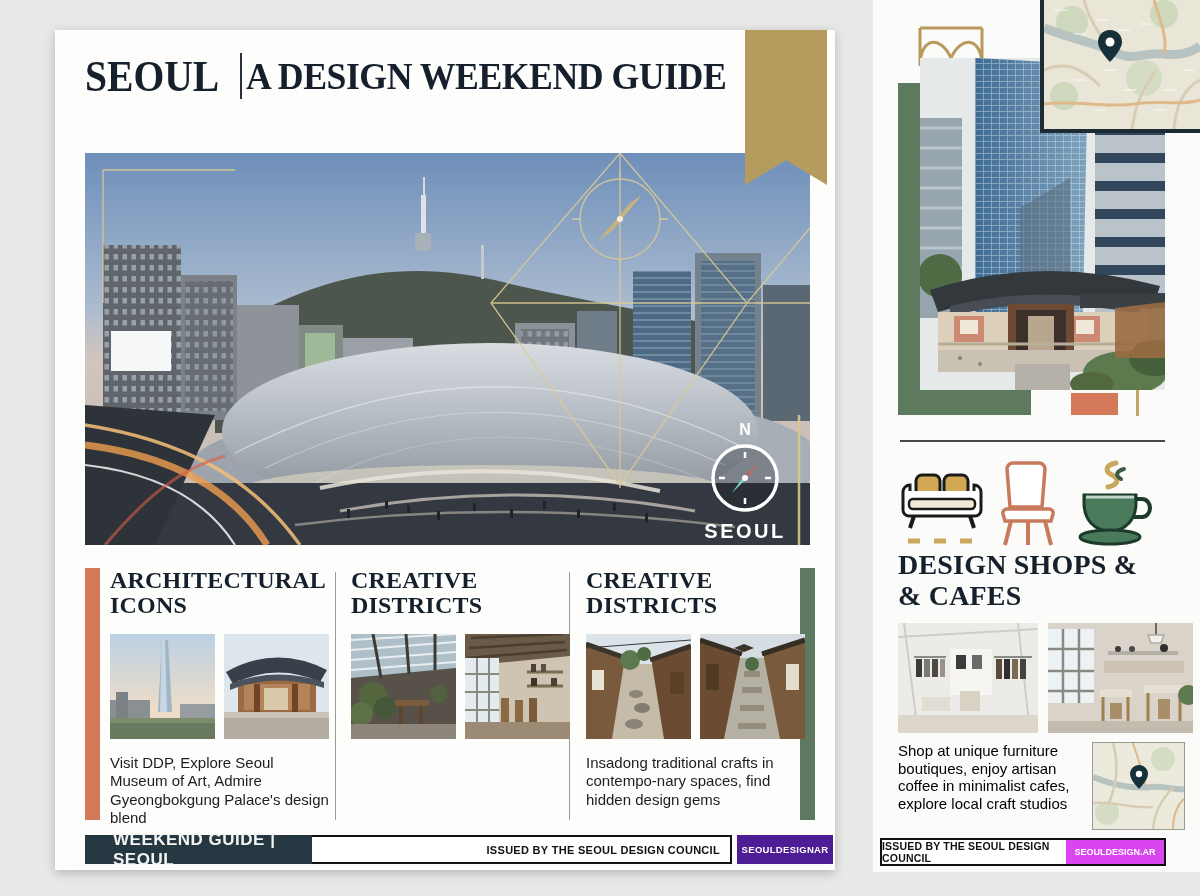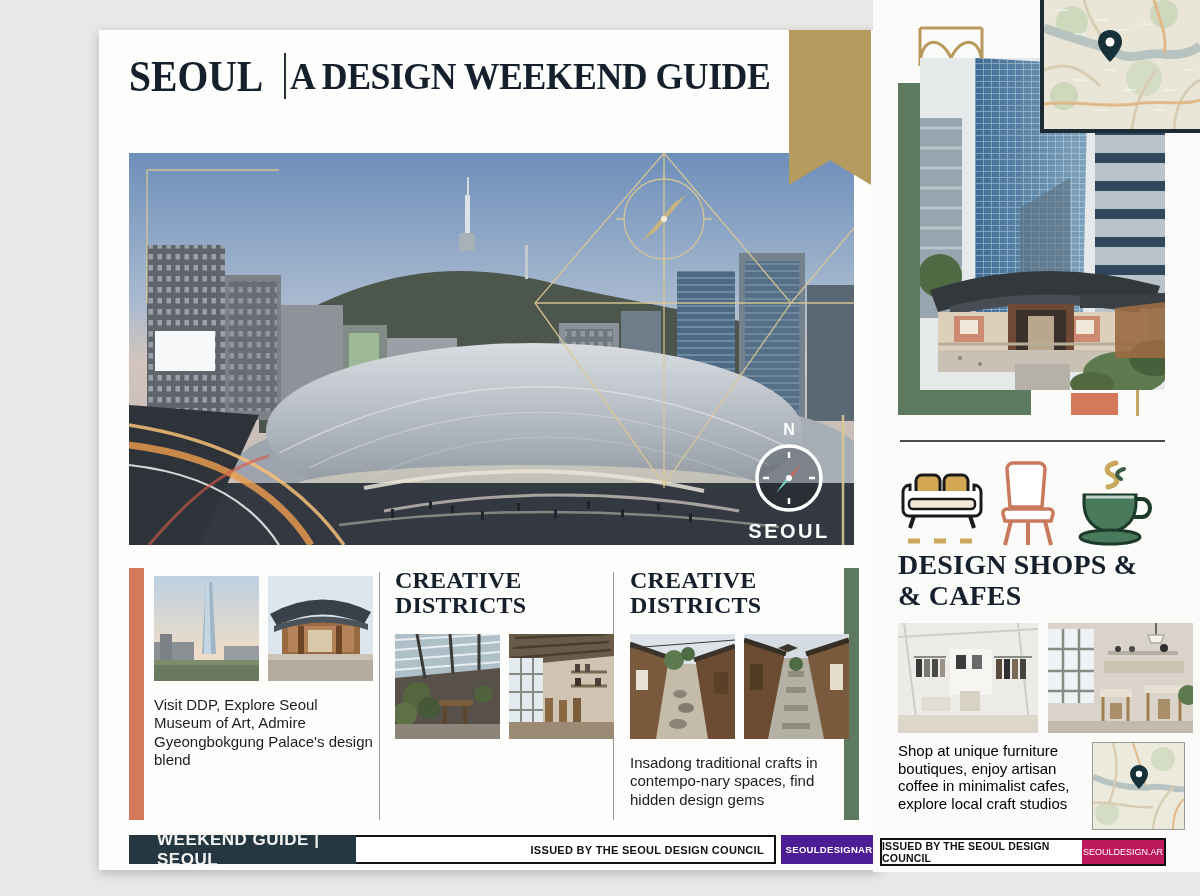--- a/index.html
+++ b/index.html
@@ -1,20 +1,20 @@
 <!DOCTYPE html>
 <html><head>
 <meta charset="utf-8">
 <style>
   html,body{margin:0;padding:0;background:#e8e8e6;font-family:"Liberation Sans",sans-serif;}
   .canvas{position:relative;width:1200px;height:896px;background:#e8e8e6;overflow:hidden;}
 
   
   .main-page{position:absolute;left:55px;top:30px;width:780px;height:840px;background:#fdfdfc;
-             box-shadow:0 3px 10px rgba(0,0,0,.22);margin-left:44px;}
+             box-shadow:0 3px 10px rgba(0,0,0,.22);}
   .title-row{position:absolute;left:30px;top:16px;right:30px;height:60px;display:flex;align-items:center;color:#15202c;}
   .title-city{font-family:"Liberation Serif",serif;font-weight:bold;font-size:45px;letter-spacing:0px;transform:scaleX(.88);transform-origin:left;}
   .title-sep{width:2px;height:46px;background:#26313d;margin:0 4px 0 2px;flex:none;}
   .title-rest{font-family:"Liberation Serif",serif;font-weight:bold;font-size:38px;letter-spacing:-.5px;transform:scaleX(.94);transform-origin:left;white-space:nowrap;}
   .sub-row{position:absolute;left:30px;top:80px;width:725px;height:32px;border-top:2px solid #15202c;border-bottom:3px solid #15202c;display:flex;color:#15202c;}
   .sub-edition{width:315px;border-right:2px solid #15202c;display:flex;align-items:center;font-weight:bold;font-size:15px;letter-spacing:.5px;}
   .sub-tagline{flex:1;display:flex;align-items:center;justify-content:center;font-weight:bold;font-size:15px;letter-spacing:.5px;padding-right:60px;}
   .ribbon{position:absolute;left:690px;top:0;width:82px;height:155px;background:#b59b5e;z-index:6;
           clip-path:polygon(0 0,100% 0,100% 100%,50% 84%,0 100%);}
 
@@ -50,21 +50,21 @@
   .gold-tick{position:absolute;left:1136px;top:390px;width:3px;height:26px;background:#c3a566;z-index:3;}
   .side-divider{position:absolute;left:900px;top:440px;width:265px;height:2px;background:#4a4a4a;}
   .icons-row{position:absolute;left:900px;top:455px;width:258px;height:92px;display:flex;justify-content:space-between;align-items:flex-end;}
   .side-heading{position:absolute;left:898px;top:550px;width:290px;font-family:"Liberation Serif",serif;font-weight:bold;
                 font-size:28px;line-height:1.1;color:#15202c;white-space:pre-line;letter-spacing:.2px;}
   .side-thumbs{position:absolute;left:898px;top:623px;display:flex;gap:10px;}
   .side-para{position:absolute;left:898px;top:742px;width:196px;font-size:15px;line-height:1.18;color:#000000;margin:0;}
   .mini-map{position:absolute;left:1092px;top:742px;width:93px;height:88px;border:1px solid #9a9a94;box-sizing:border-box;}
   .side-footer{position:absolute;left:880px;top:838px;width:286px;height:28px;display:flex;align-items:stretch;border:2px solid #111;background:#fff;box-sizing:border-box;}
   .sf-issued{flex:1;display:flex;align-items:center;justify-content:flex-end;font-weight:bold;font-size:10.5px;color:#111;padding-right:9px;letter-spacing:.2px;}
-  .sf-badge{width:82px;background:#be185d;color:#fff;font-weight:normal;font-size:9px;display:flex;align-items:center;justify-content:center;flex:none;}
+  .sf-badge{width:98px;background:#d946ef;color:#fff;font-weight:bold;font-size:9px;display:flex;align-items:center;justify-content:center;flex:none;}
 </style>
 </head>
 <body>
 
 <div class="canvas">
 
   <div class="main-page">
 
     <div class="title-row">
       <span class="title-city">SEOUL</span>
@@ -174,20 +174,21 @@
         </g>
       </svg>
     </div>
 
     <div class="accent orange"></div>
     <div class="accent green"></div>
     <div class="col-div" style="left:280px;"></div>
     <div class="col-div" style="left:514px;"></div>
 
     <article class="col" style="left:55px;width:222px;">
+      <h3>ARCHITECTURAL ICONS</h3>
       <div class="thumbs">
         <div class="thumb">
           <svg width="105" height="105" viewBox="0 0 105 105">
             <defs>
                 <linearGradient id="t1s" x1="0" y1="0" x2="0" y2="1">
               <stop offset="0" stop-color="#bcd0e2"></stop>
                   <stop offset=".7" stop-color="#ecdcc8"></stop>
                 </linearGradient>
               </defs>
             <rect width="105" height="105" fill="url(#t1s)"></rect>

